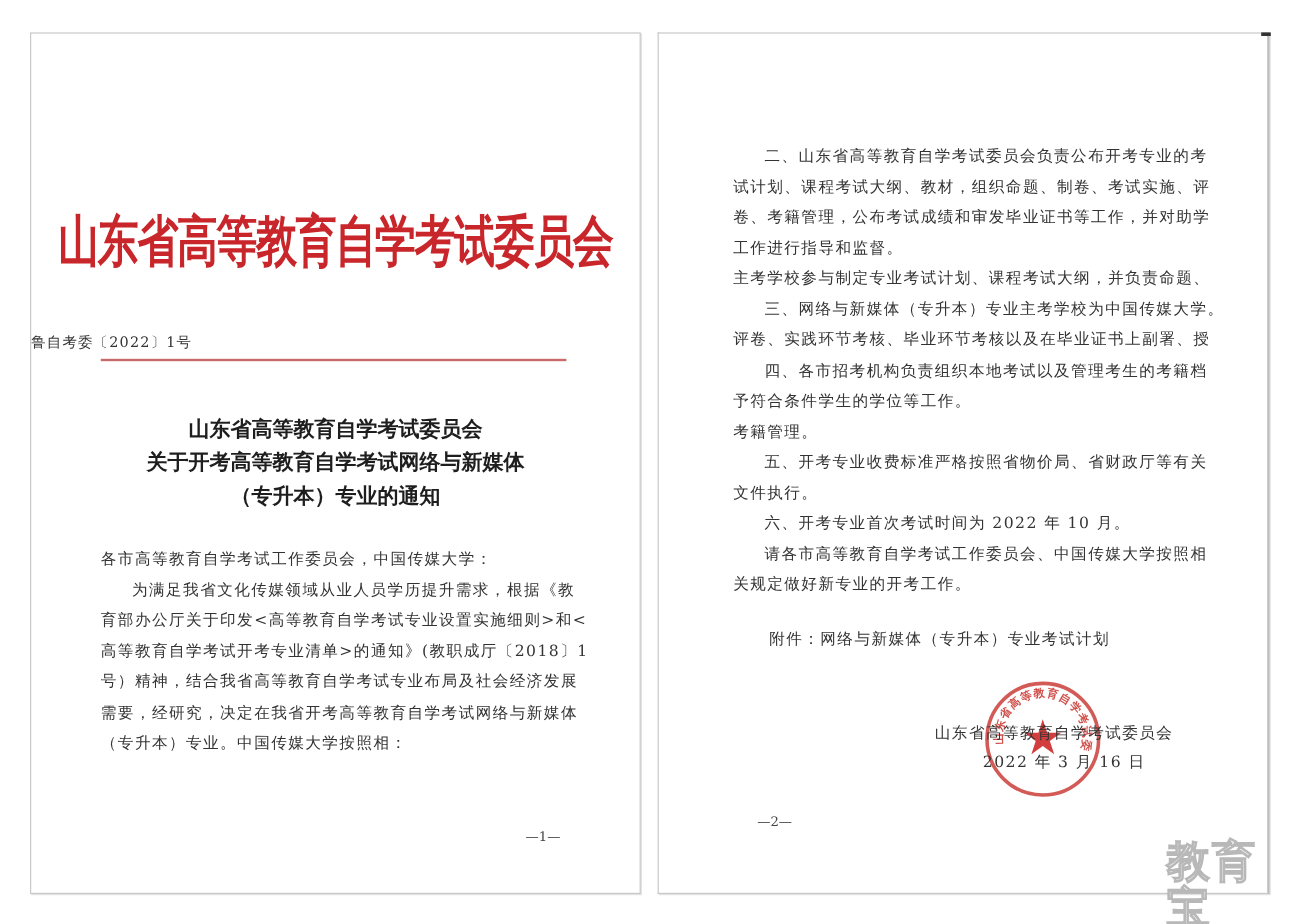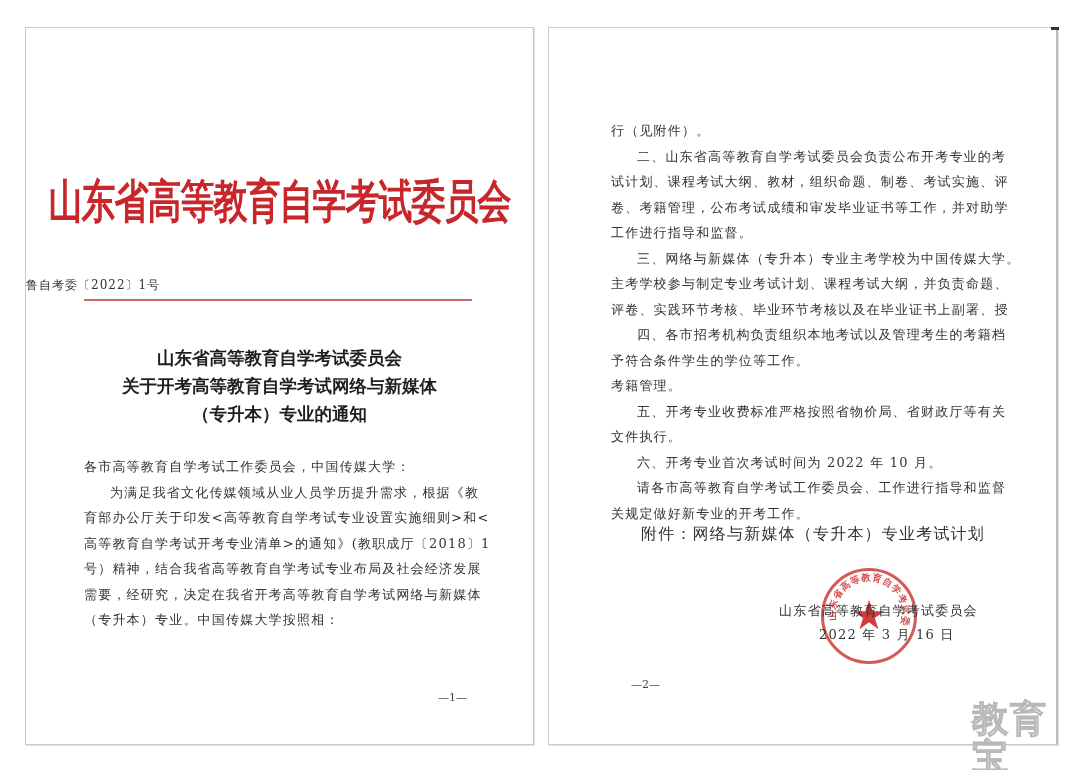--- a/index.html
+++ b/index.html
@@ -36,21 +36,21 @@
     text-align:justify;
   }
   #p1-body { left:58px; width:392px; top:426px; }
   #p2-body { left:62px; width:392px; top:90px; }
   .indent { text-indent:2em; }
   .line { white-space:nowrap; }
   .page-num { position:absolute; font-size:11px; color:#444; }
   #pn1 { right:66px; top:663px; }
   #pn2 { left:82px; top:650px; }
 
-  .attachment { position:absolute; left:92px; top:496px; font-size:16px; letter-spacing:1.2px; color:#333; }
+  .attachment { position:absolute; left:92px; top:496px; font-size:13px; letter-spacing:1.2px; color:#333; }
   .signature { position:absolute; left:230px; top:574px; font-size:13px; letter-spacing:1.2px; color:#333; }
   .sign-date { position:absolute; left:270px; top:598px; font-size:13px; letter-spacing:1.2px; color:#333; }
 
   .stamp {
     position:absolute; left:272px; top:540px; width:96px; height:96px; border-radius:50%;
     border:3px solid rgba(200,50,45,0.8); box-sizing:border-box;
   }
   .stamp-arc {
     position:absolute; left:0; top:0; width:100%; height:100%;
   }
@@ -89,35 +89,34 @@
     <div class="line">需要，经研究，决定在我省开考高等教育自学考试网络与新媒体</div>
     <div class="line">（专升本）专业。中国传媒大学按照相：</div>
   </div>
 
   <div class="page-num" id="pn1">—1—</div>
 </div>
 
 <div class="page" id="page2">
   <div class="corner-mark"></div>
   <div class="body-text" id="p2-body">
-    <div class="line">行（见附件）。</div>
     <div class="line indent">二、山东省高等教育自学考试委员会负责公布开考专业的考</div>
     <div class="line">试计划、课程考试大纲、教材，组织命题、制卷、考试实施、评</div>
     <div class="line">卷、考籍管理，公布考试成绩和审发毕业证书等工作，并对助学</div>
     <div class="line">工作进行指导和监督。</div>
+    <div class="line">主考学校参与制定专业考试计划、课程考试大纲，并负责命题、</div>
     <div class="line indent">三、网络与新媒体（专升本）专业主考学校为中国传媒大学。</div>
-    <div class="line">主考学校参与制定专业考试计划、课程考试大纲，并负责命题、</div>
     <div class="line">评卷、实践环节考核、毕业环节考核以及在毕业证书上副署、授</div>
     <div class="line indent">四、各市招考机构负责组织本地考试以及管理考生的考籍档</div>
     <div class="line">予符合条件学生的学位等工作。</div>
     <div class="line">考籍管理。</div>
     <div class="line indent">五、开考专业收费标准严格按照省物价局、省财政厅等有关</div>
     <div class="line">文件执行。</div>
     <div class="line indent">六、开考专业首次考试时间为 2022 年 10 月。</div>
-    <div class="line indent">请各市高等教育自学考试工作委员会、工作进行指导和监督</div>
+    <div class="line indent">请各市高等教育自学考试工作委员会、中国传媒大学按照相</div>
     <div class="line">关规定做好新专业的开考工作。</div>
   </div>
 
   <div class="attachment">附件：网络与新媒体（专升本）专业考试计划</div>
 
   <div class="stamp">
     <svg class="stamp-arc" viewBox="0 0 96 96">
       <defs>
           <path id="arc" d="M 14 58 A 36 36 0 1 1 82 58"></path>
         </defs>

